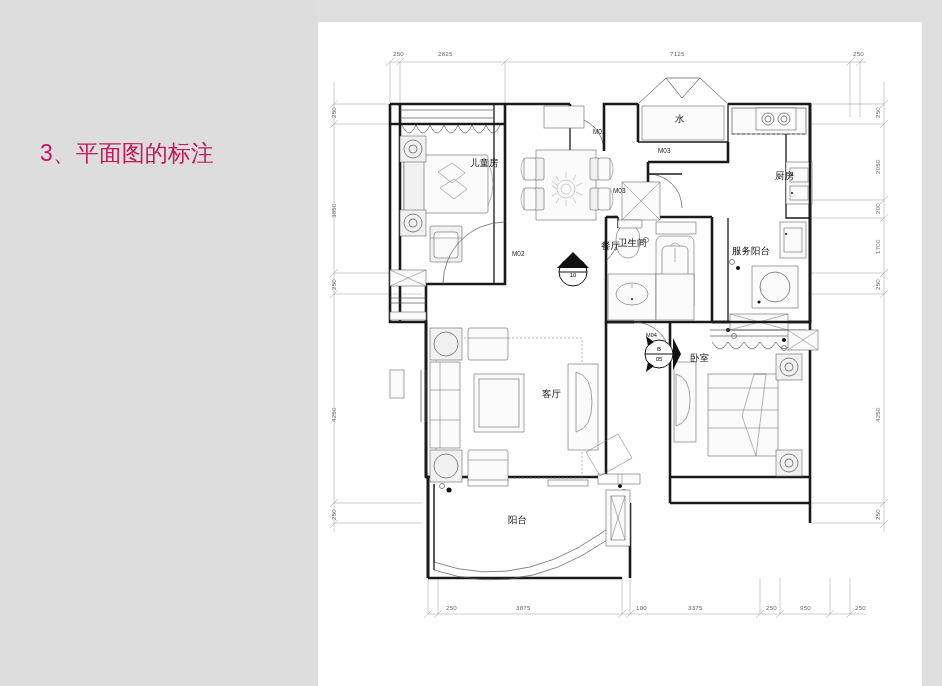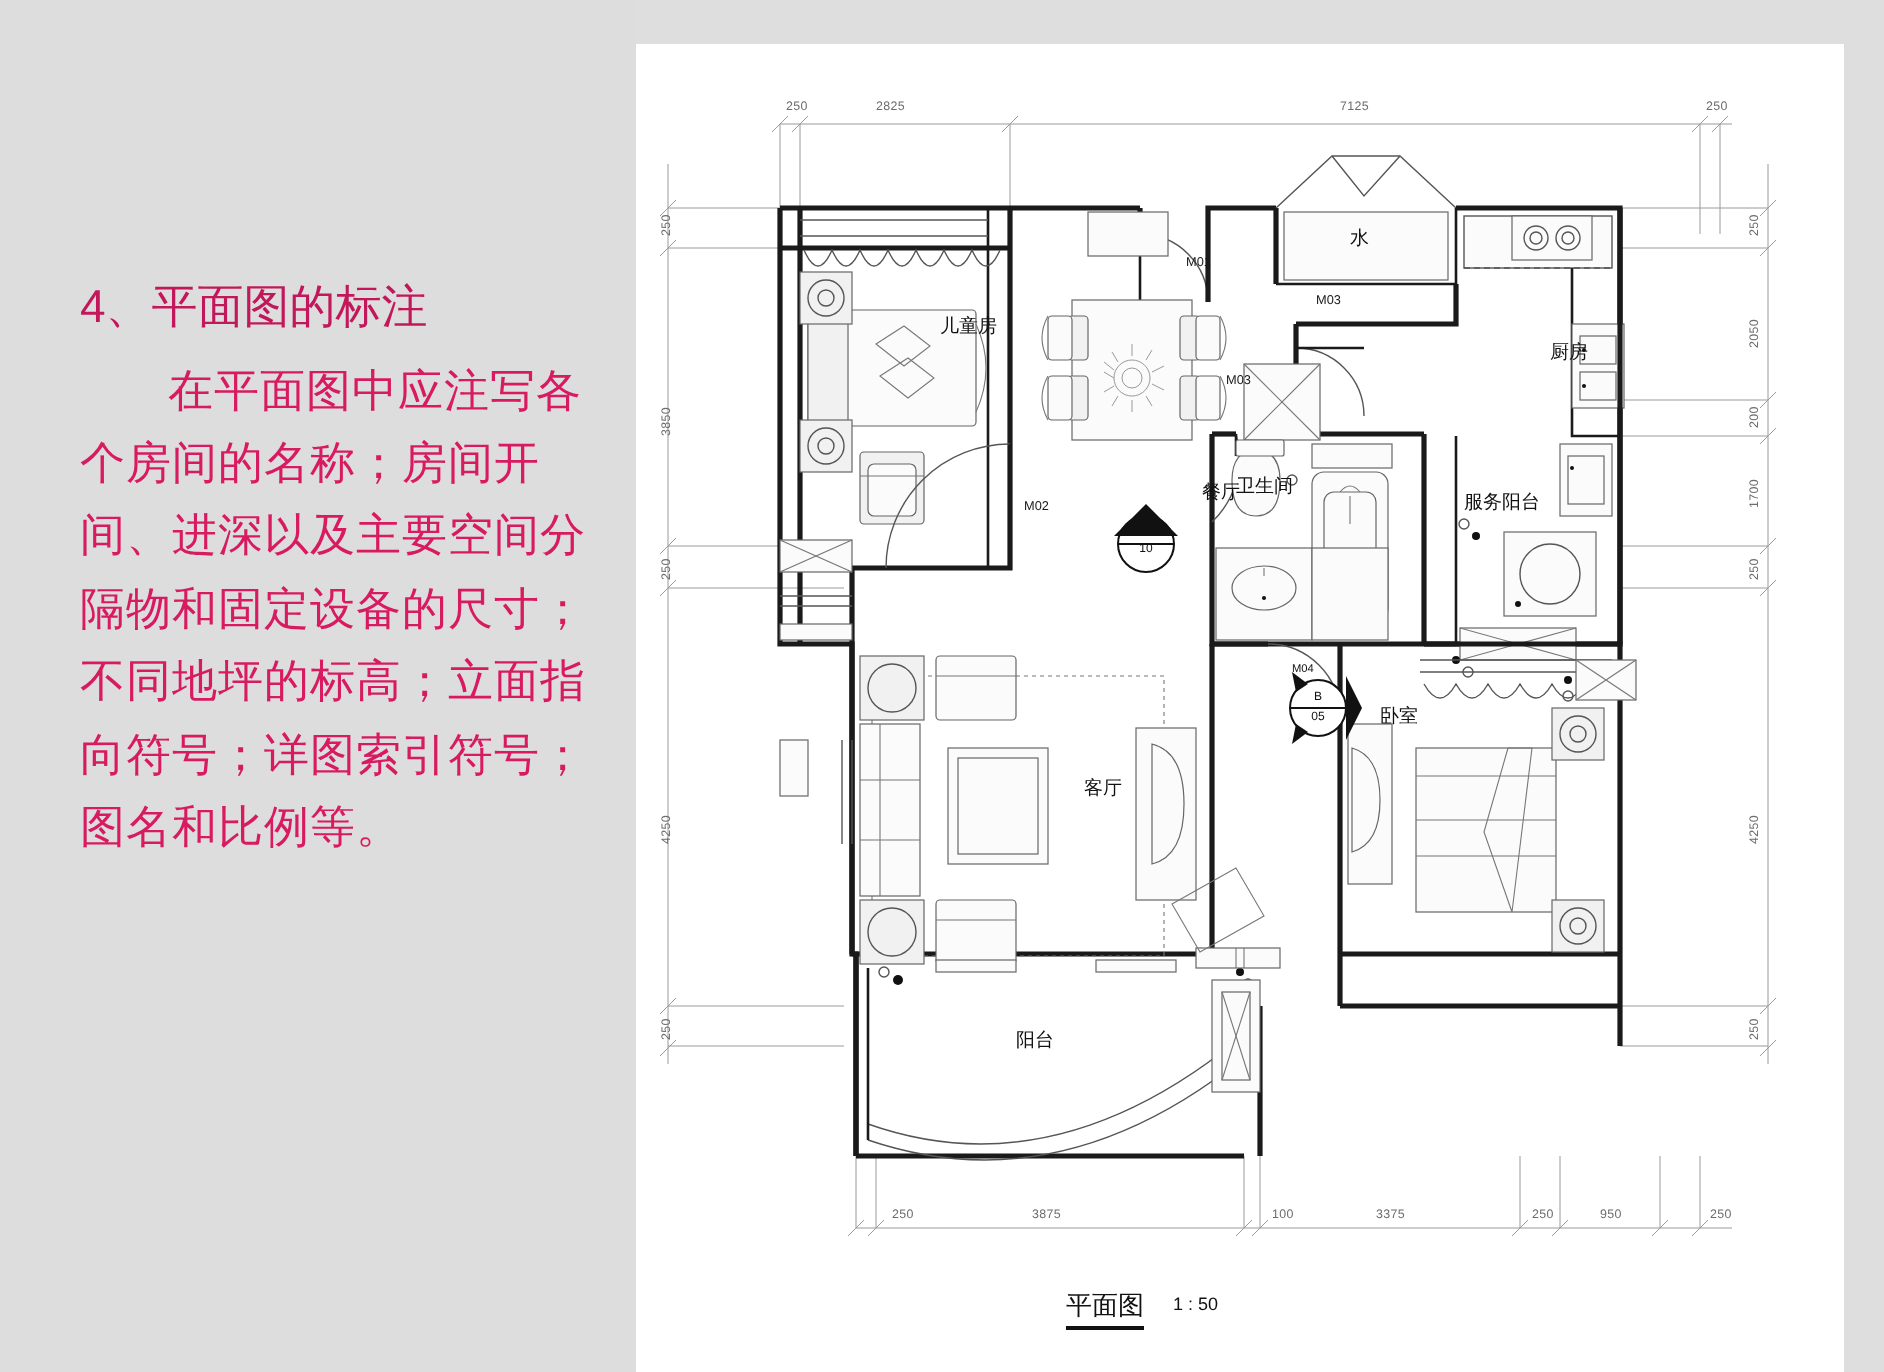--- a/index.html
+++ b/index.html
@@ -95,22 +95,21 @@
   .marker .mlab{
     position:absolute;width:26px;text-align:center;
     font-size:6px;color:#111;
   }
   svg{display:block;}
 </style>
 </head>
 <body>
 
 <div id="text-panel">
-  <p id="heading">4、平面图的标注</p>
-  <p id="body-text">在平面图中应注写各个房间的名称；房间开间、进深以及主要空间分隔物和固定设备的尺寸；不同地坪的标高；立面指向符号；详图索引符号；图名和比例等。</p>
+  <p id="heading">3、平面图的标注</p>
 </div>
 
 <div id="sheet">
 <div id="sheet-inner">
 
 <svg width="604" height="664" viewBox="0 0 604 664">
   <defs>
     <style>
       .w  { fill:none; stroke:#1a1a1a; stroke-width:2.6; }
       .wt { fill:none; stroke:#1a1a1a; stroke-width:1.3; }
@@ -508,19 +507,15 @@
     <line x1="3" y1="20" x2="31" y2="20" stroke="#111" stroke-width="1"></line>
     <path d="M31 4 L39 20 L31 36 Z" fill="#111"></path>
     <path d="M4 2 L12 8 L6 12 Z" fill="#111"></path>
     <path d="M4 38 L12 32 L6 28 Z" fill="#111"></path>
   </svg>
   <div class="mtag" style="top:-2px;left:4px;">M04</div>
   <div class="mlab" style="top:12px;left:4px;">B</div>
   <div class="mlab" style="top:22px;left:4px;">05</div>
 </div>
 
-<div id="title-block">
-  <span id="plan-title">平面图</span>
-  <span id="plan-scale">1 : 50</span>
-</div>
 
 </div>
 </div>
 
 </body></html>

